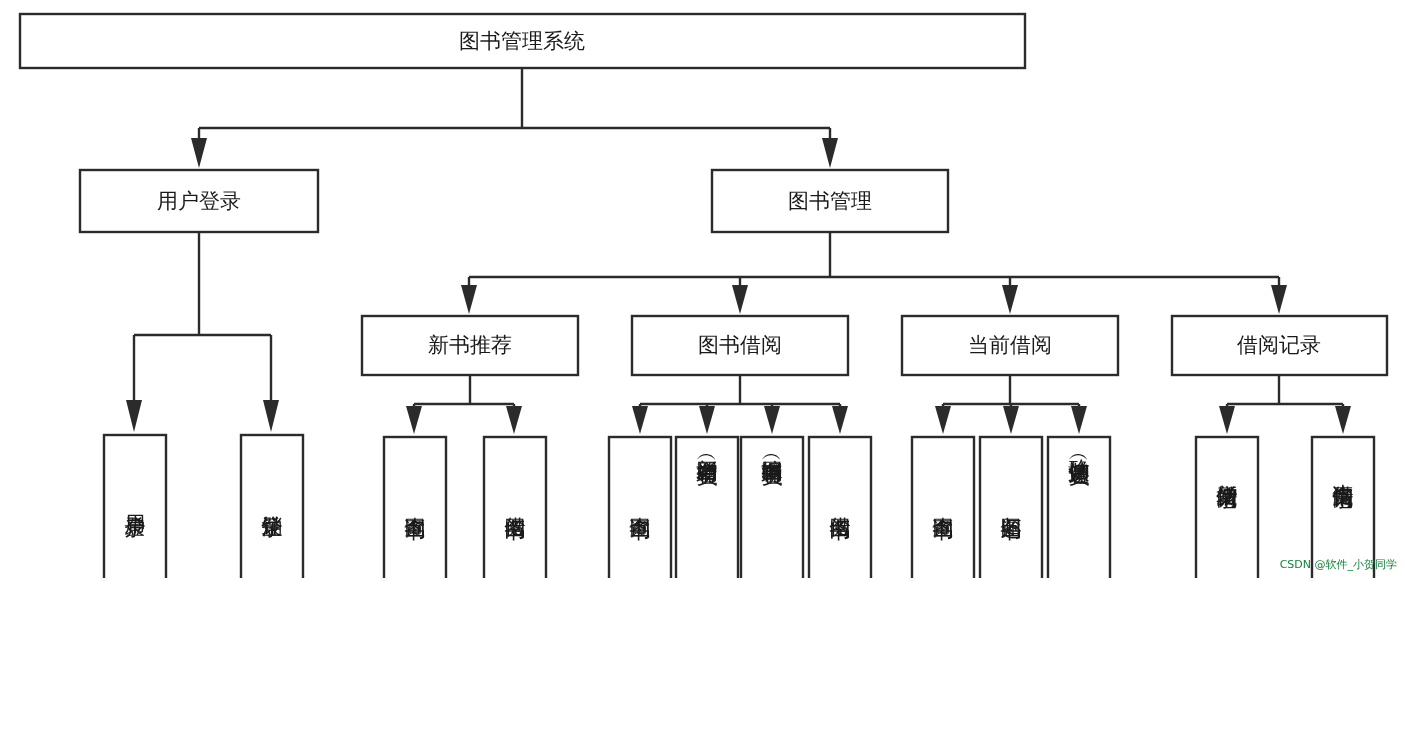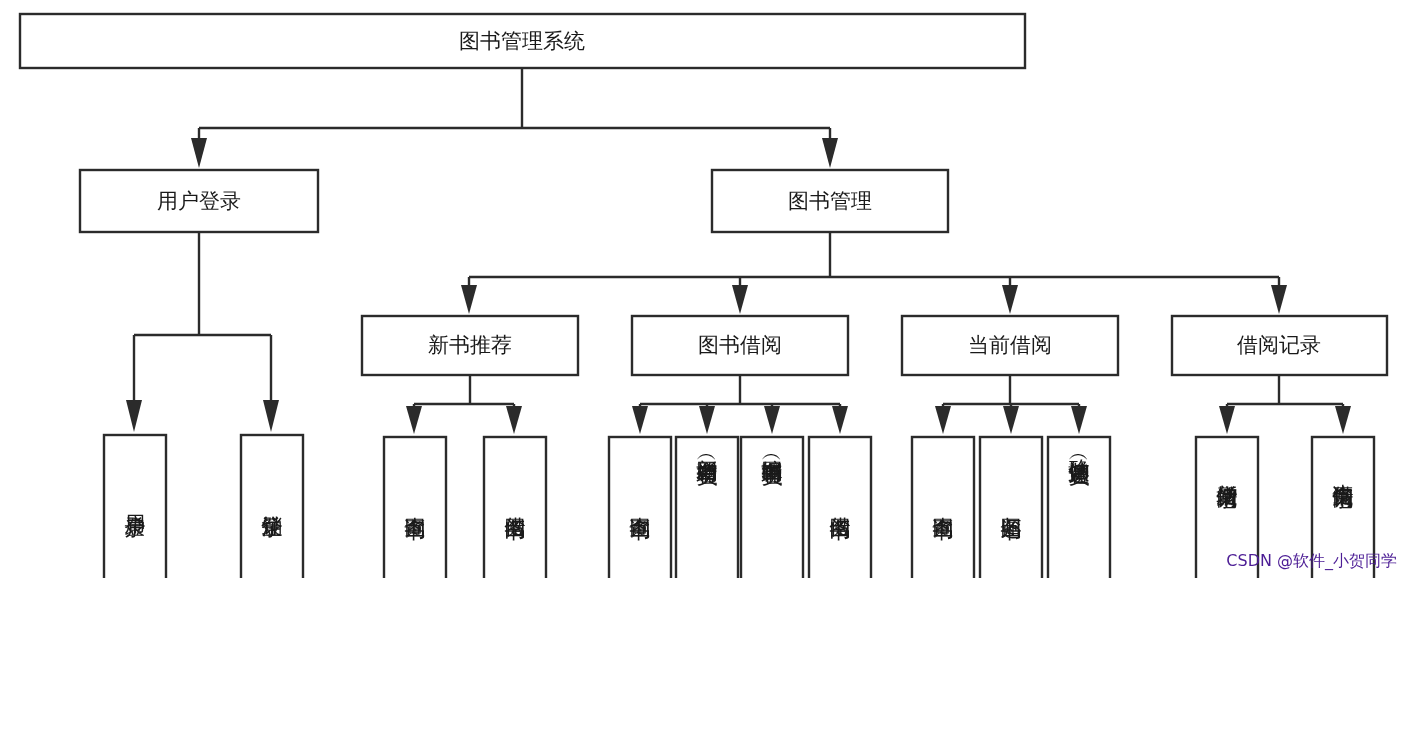--- a/index.html
+++ b/index.html
@@ -54,22 +54,22 @@
     text-orientation: upright;
     glyph-orientation-vertical: 0;
     text-anchor: middle;
     letter-spacing: 1px;
   }
   .watermark {
     position: absolute;
     right: 8px;
     bottom: 6px;
     font-family: "DejaVu Sans", "Liberation Sans", sans-serif;
-    font-size: 16px;
-    color: #4c1d95;
+    font-size: 11px;
+    color: #15803d;
     white-space: nowrap;
     pointer-events: none;
   }
 </style>
 </head>
 <body>
 
 <div id="diagram-root">
 
   <svg id="tree-svg" viewBox="0 0 1405 747" xmlns="http://www.w3.org/2000/svg">

